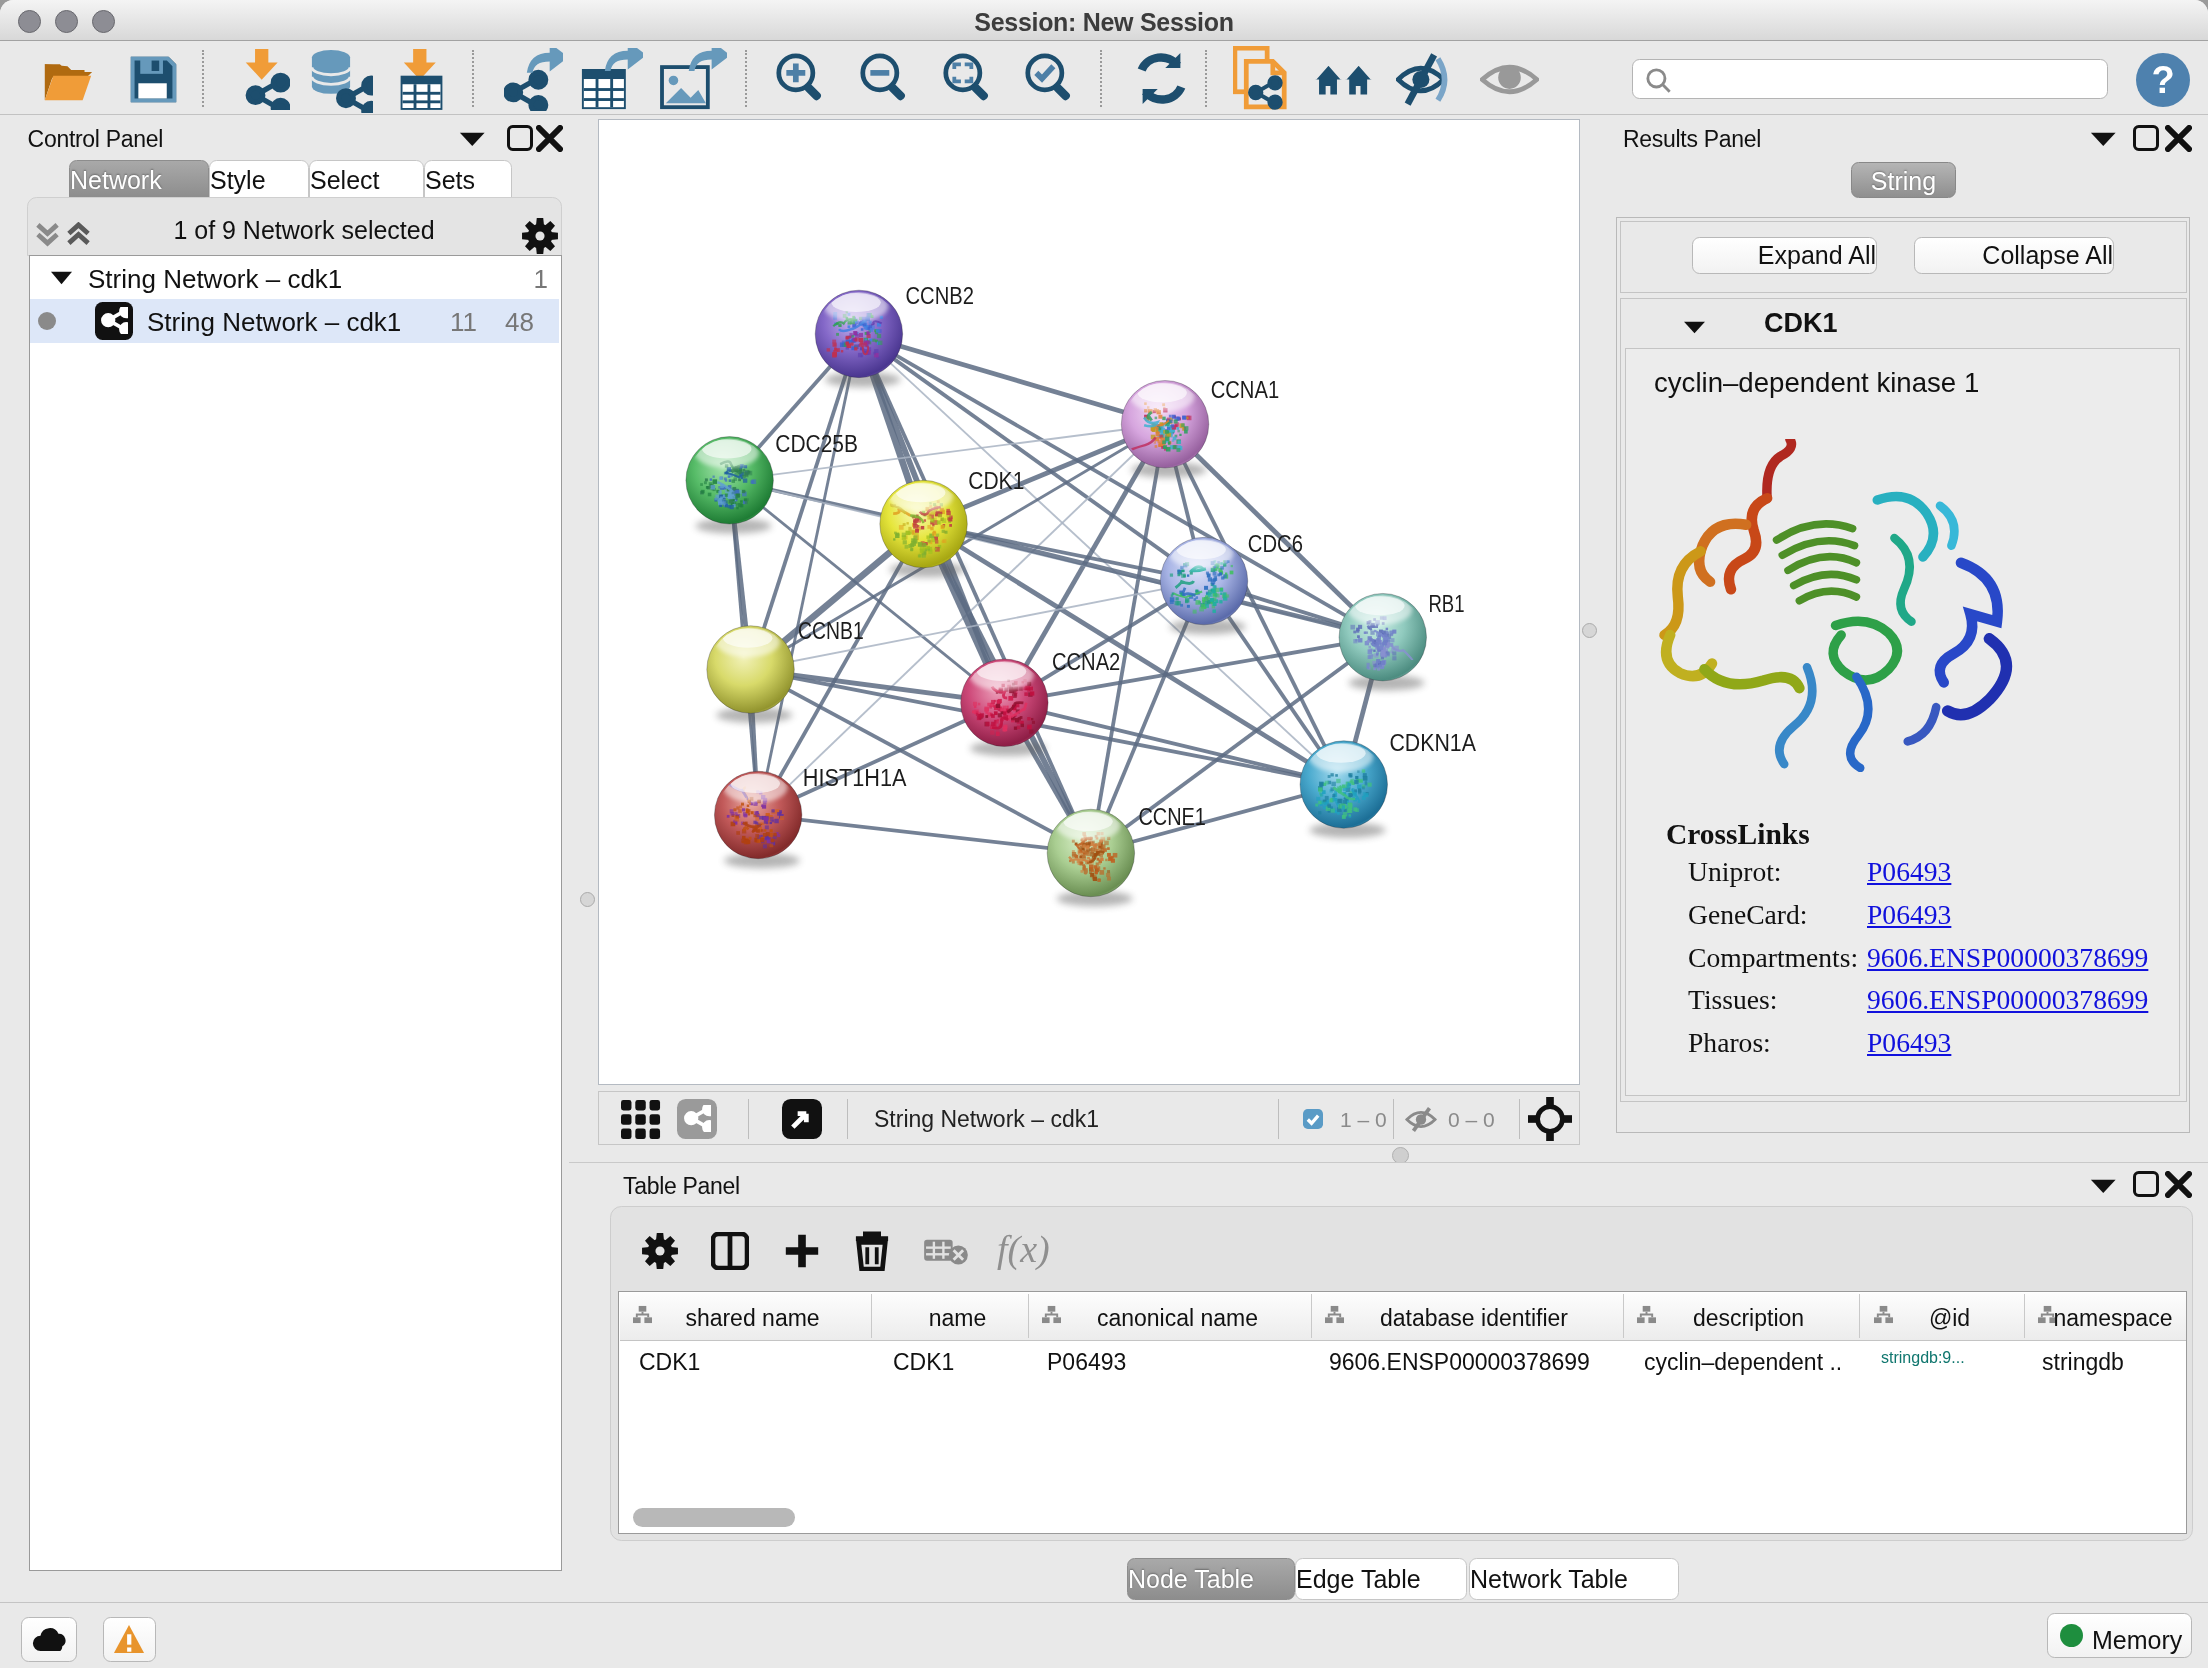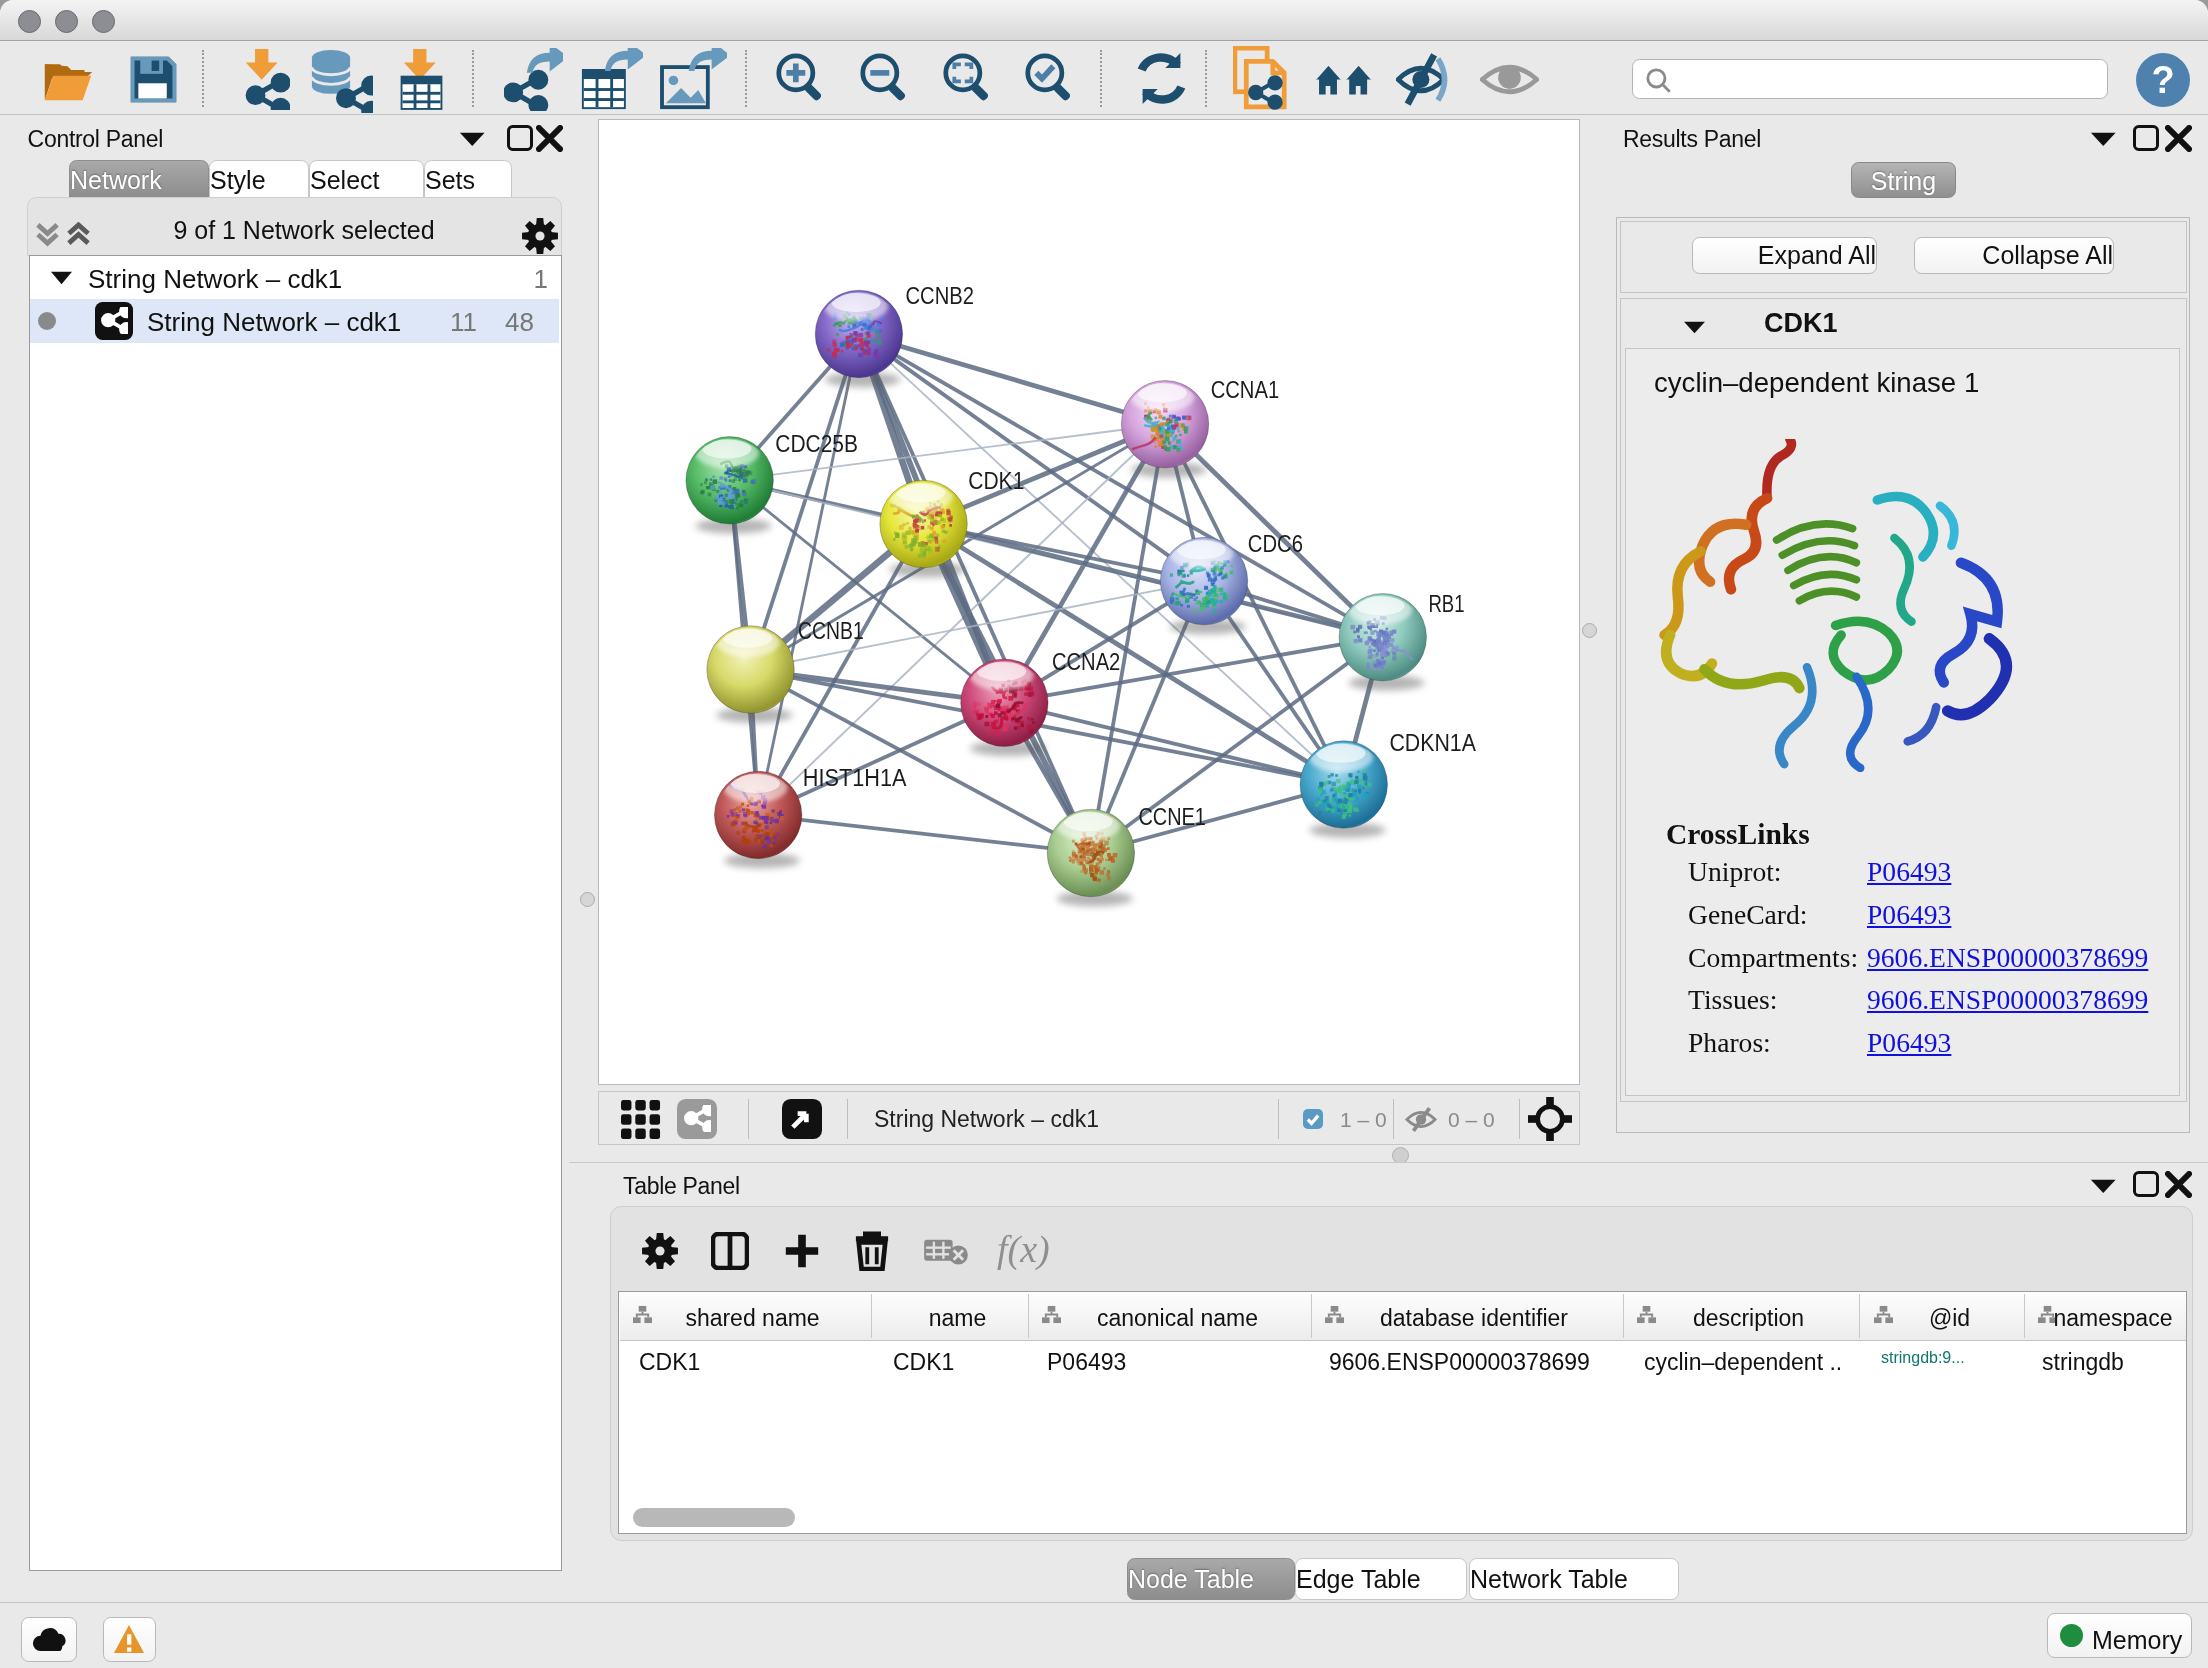--- a/index.html
+++ b/index.html
@@ -25,20 +25,21 @@
  border-radius:7.6px;font-size:25px;color:#111;text-align:right}
 .serif{font-family:"Liberation Serif",serif}
 a.lnk{color:#1111dd;text-decoration:underline}
 
 </style></head><body>
 <div id="win">
 <div id="titlebar">
 <div class="tl" style="left:18px"></div>
 <div class="tl" style="left:55px"></div>
 <div class="tl" style="left:92px"></div>
+<div id="title">Session: New Session</div>
     </div>
 <div id="toolbar"></div>
 <div class="vsep" style="left:202px"></div>
 <div class="vsep" style="left:472px"></div>
 <div class="vsep" style="left:745px"></div>
 <div class="vsep" style="left:1100px"></div>
 <div class="vsep" style="left:1205px"></div>
 <svg class="abs" style="left:41px;top:53px" width="53" height="53" viewBox="0 0 56 56">
       <path d="M4 12 h16 l6 6 h20 v8 h-36 z" fill="#b06a10"></path>
       <path d="M4 12 v38 l8 -24 h36 l6 -6 h-20 l-6 -6 z" fill="#b06a10"></path>
@@ -199,21 +200,21 @@
         <path d="M4 3 l10 9 l10 -9"></path>
         <path d="M4 13 l10 9 l10 -9"></path>
       </g>
     </svg>
 <svg class="abs" style="left:65px;top:222px" width="27" height="25" viewBox="0 0 28 26">
       <g fill="none" stroke="#5a5a5a" stroke-width="5">
         <path d="M4 12 l10 -9 l10 9"></path>
         <path d="M4 22 l10 -9 l10 9"></path>
       </g>
     </svg>
-<div class="abs" style="left:114px;top:216px;width:380px;text-align:center;font-size:25px;color:#111">9 of 1 Network selected</div>
+<div class="abs" style="left:114px;top:216px;width:380px;text-align:center;font-size:25px;color:#111">1 of 9 Network selected</div>
 <svg class="abs" style="left:521px;top:217px" width="38" height="38" viewBox="0 0 40 40">
       <circle cx="20.0" cy="20.0" r="13.0" fill="#111"></circle>
       <path d="M31.2 15.8 L38.9 16.6 L38.9 23.4 L31.2 24.2 Z M30.9 25.0 L35.8 30.9 L30.9 35.8 L25.0 30.9 Z M24.2 31.2 L23.4 38.9 L16.6 38.9 L15.8 31.2 Z M15.0 30.9 L9.1 35.8 L4.2 30.9 L9.1 25.0 Z M8.8 24.2 L1.1 23.4 L1.1 16.6 L8.8 15.8 Z M9.1 15.0 L4.2 9.1 L9.1 4.2 L15.0 9.1 Z M15.8 8.8 L16.6 1.1 L23.4 1.1 L24.2 8.8 Z M25.0 9.1 L30.9 4.2 L35.8 9.1 L30.9 15.0 Z" fill="#111"></path>
       <circle cx="20.0" cy="20.0" r="4.8" fill="#e4e4e4"></circle>
     </svg>
 <div class="abs" style="left:28.5px;top:255px;width:533px;height:1316px;background:#fff;border:1.9px solid #9a9a9a"></div>
 <svg class="abs" style="left:49px;top:268px" width="25" height="21" viewBox="0 0 26 22">
       <path d="M2 4 h22 l-11 13 z" fill="#111"></path>
     </svg>
 <div class="abs" style="left:88px;top:264px;font-size:26px;color:#111">String Network – cdk1</div>

